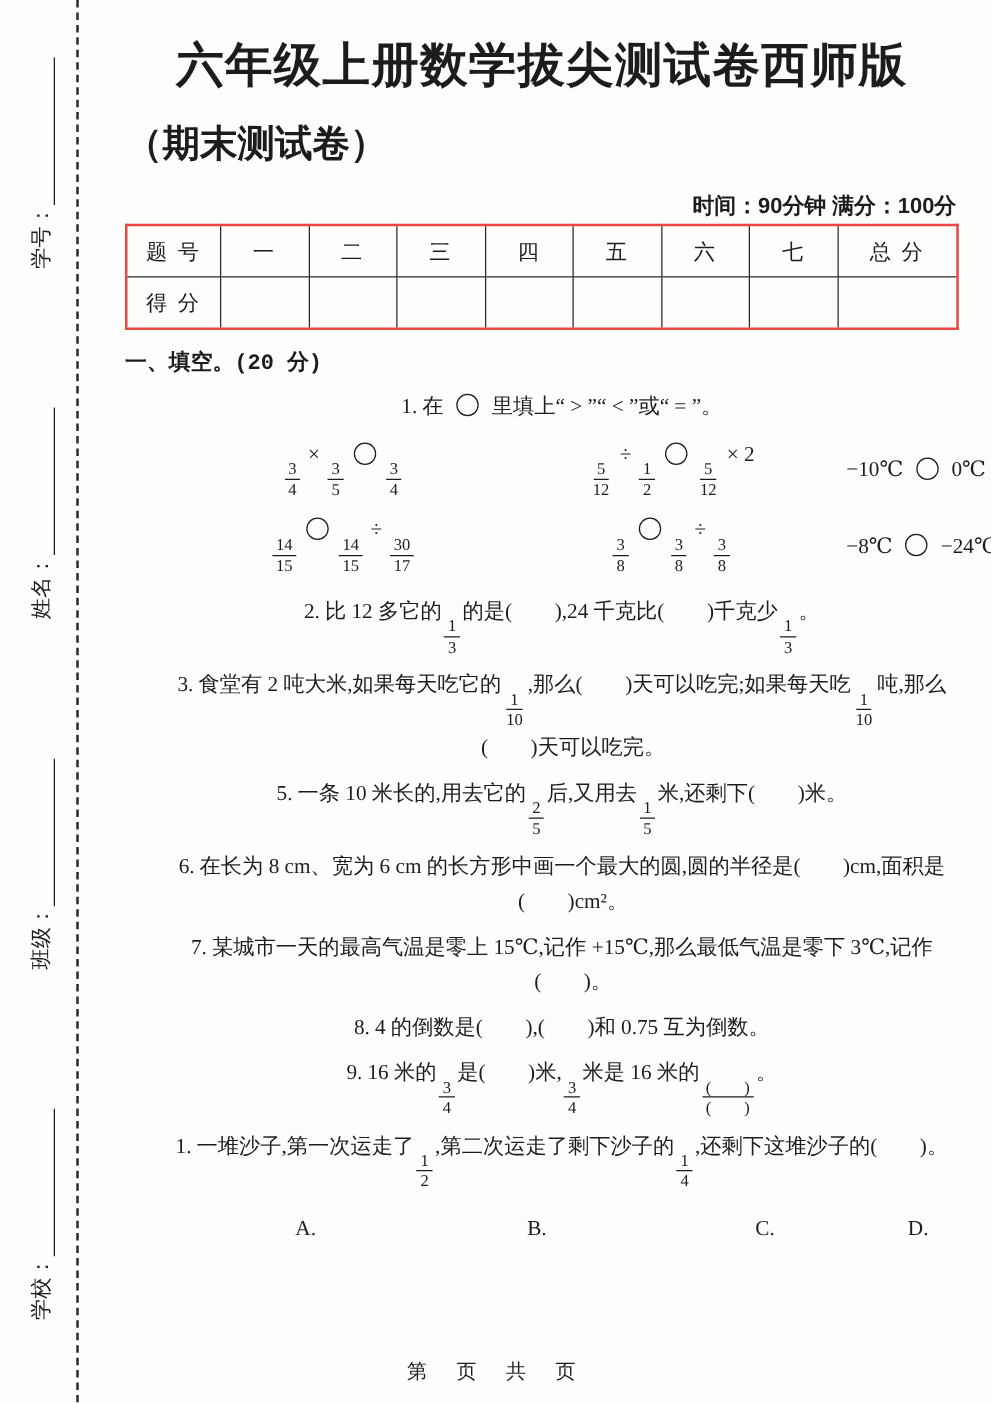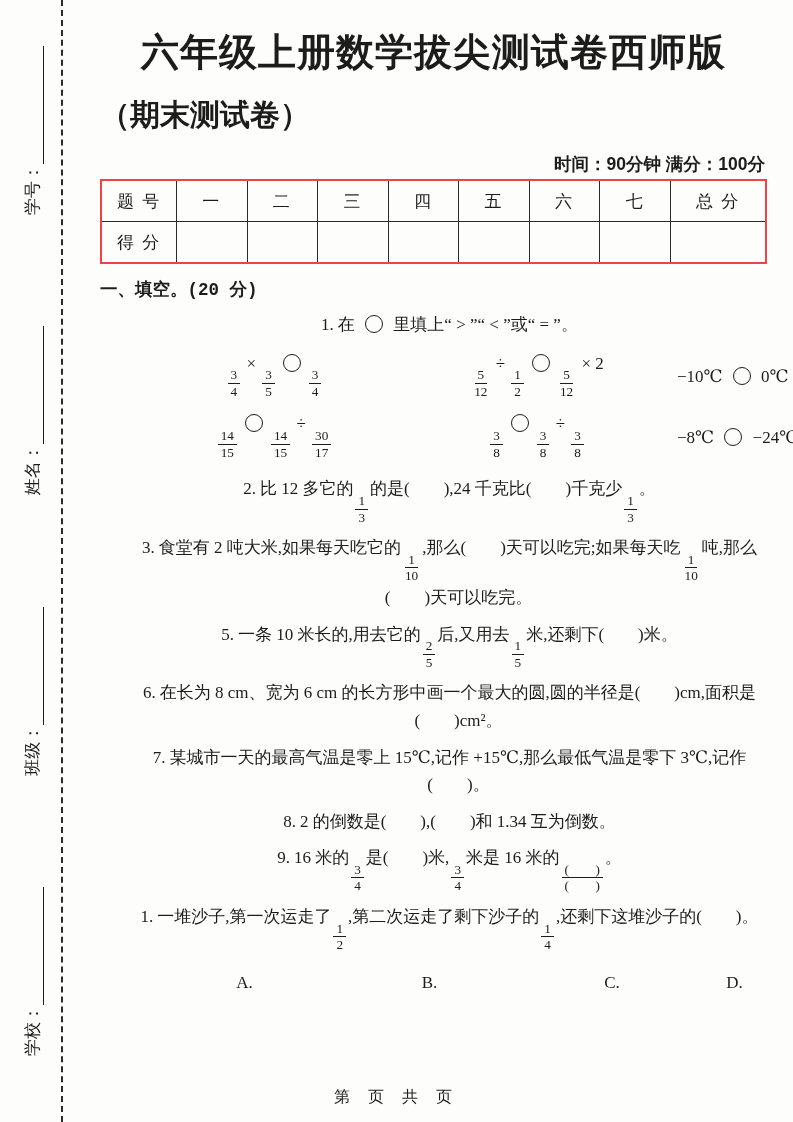--- a/index.html
+++ b/index.html
@@ -67,21 +67,21 @@
     display:inline-block;width:16px;height:16px;border:1.5px solid #1c1c1c;
     border-radius:50%;vertical-align:-3px;margin:0 6px;
   }
   .opts{
     display:grid;grid-template-columns:185px 185px 180px 1fr;
     padding-left:20px;margin:20px 0 0 0;align-items:center;
   }
   .footer{
     position:absolute;left:0;right:0;bottom:14px;text-align:center;
     font-size:16px;letter-spacing:7px;
-    font-family:Liberation Serif, serif;
+    font-family:Liberation Mono, monospace;
   }
 </style>
 </head>
 <body>
 
 <div class="seal-dash"></div>
 <div class="sidebar-strip">
   <span class="sb-group">
     <span>学校：</span>
     <span class="sb-line"></span>
@@ -213,21 +213,21 @@
             <span class="den">5</span>
           </span>米,还剩下(　　)米。</span>
     </div>
     <div class="q">
       <span class="qnum">6.</span><span>在长为 8 cm、宽为 6 cm 的长方形中画一个最大的圆,圆的半径是(　　)cm,面积是 (　　)cm²。</span>
     </div>
     <div class="q">
       <span class="qnum">7.</span><span>某城市一天的最高气温是零上 15℃,记作 +15℃,那么最低气温是零下 3℃,记作(　　)。</span>
     </div>
     <div class="q">
-      <span class="qnum">8.</span><span>2 的倒数是(　　),(　　)和 1.34 互为倒数。</span>
+      <span class="qnum">8.</span><span>4 的倒数是(　　),(　　)和 0.75 互为倒数。</span>
     </div>
     <div class="q">
       <span class="qnum">9.</span><span>16 米的<span class="frac">
             <span class="num">3</span>
             <span class="den">4</span>
           </span>是(　　)米,<span class="frac">
             <span class="num">3</span>
             <span class="den">4</span>
           </span>米是 16 米的<span class="frac">
             <span class="num">(　　)</span>

